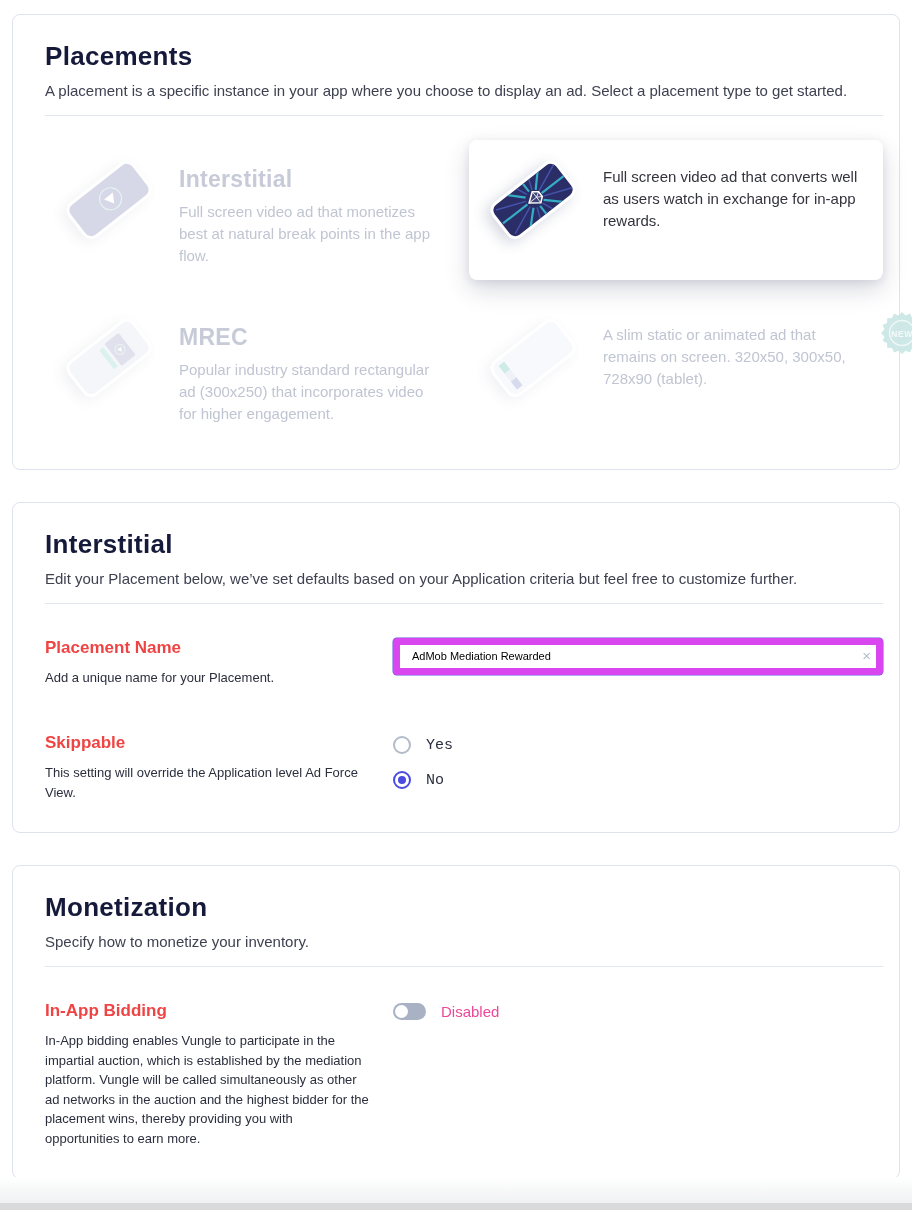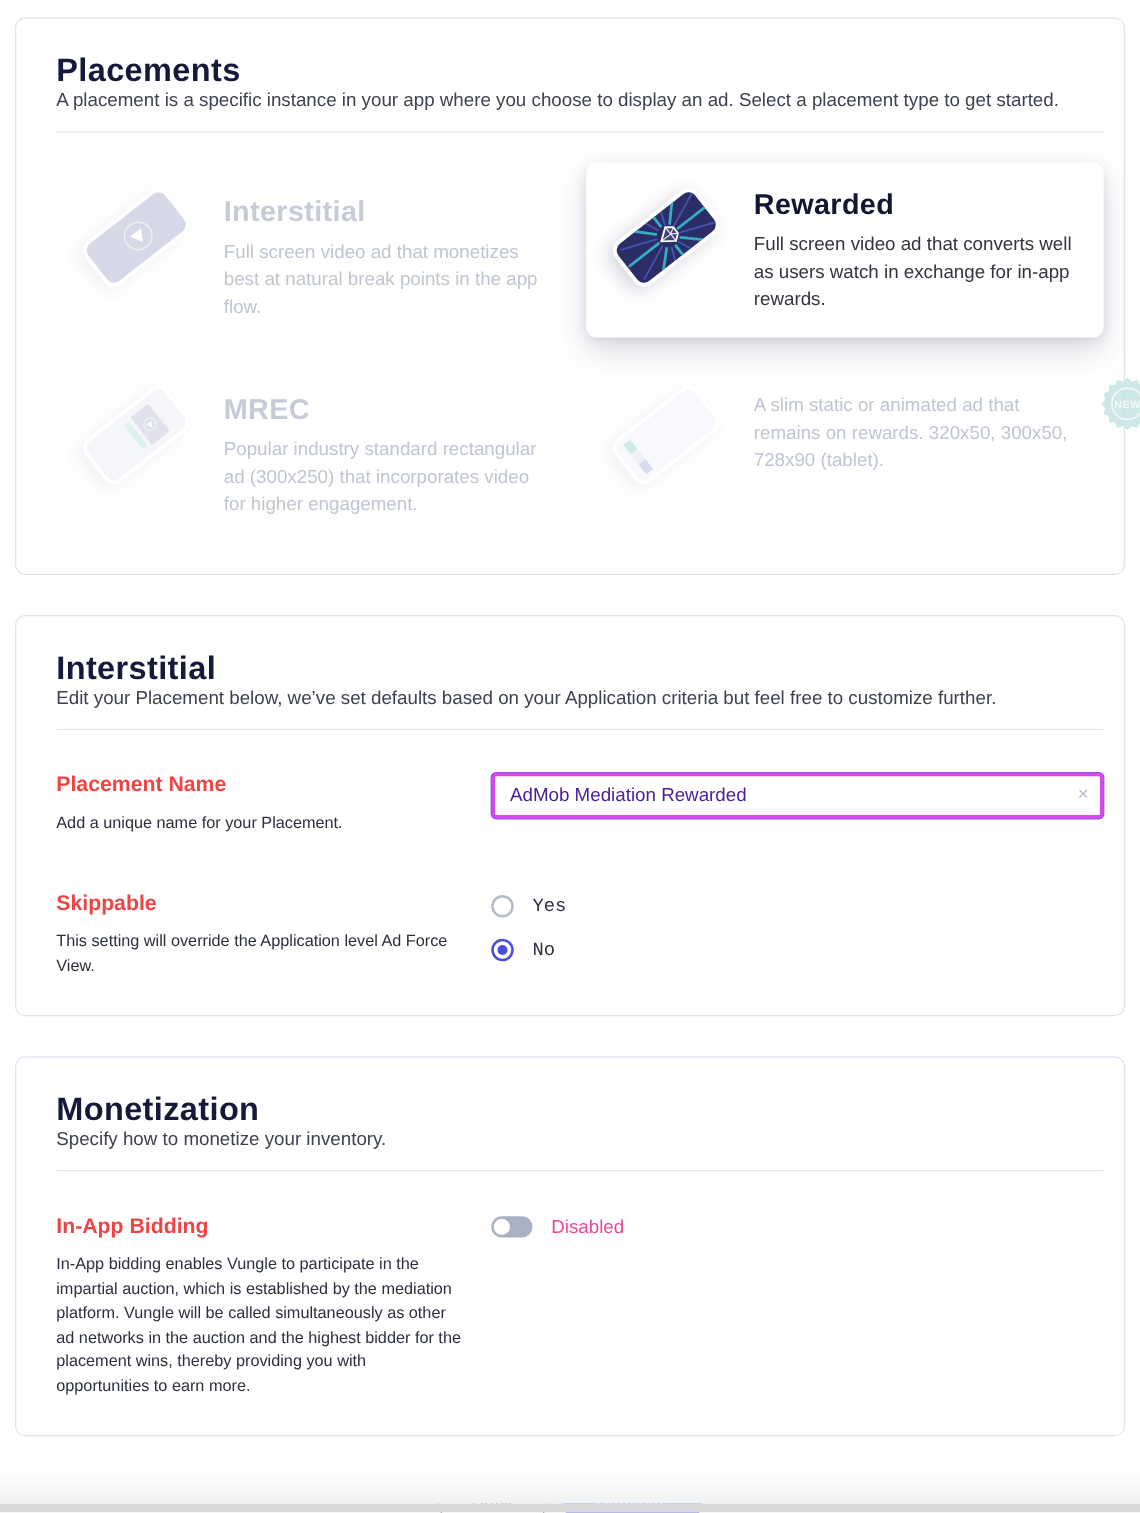--- a/index.html
+++ b/index.html
@@ -13,21 +13,21 @@
 
   
   .card {
     background:#fff; border:1px solid #dee3ee; border-radius:8px;
     padding:26px 16px 30px 32px;
   }
   .card + .card { margin-top:32px; }
   .card-title {
     margin:0; font-size:26px; font-weight:bold; color:#15193a; letter-spacing:.3px;
   }
-  .card-subtitle { font-size:15px; color:#3e4150; }
+  .card-subtitle { margin-top:10px; font-size:15px; color:#3e4150; }
   .divider { height:1px; background:#e2e6ef; margin-top:16px; }
 
   
   .placements-grid {
     display:grid; grid-template-columns:1fr 1fr;
     column-gap:10px; row-gap:18px; margin-top:24px;
   }
   .placement {
     display:flex; align-items:flex-start; padding:18px 10px 14px 16px;
     border-radius:8px; cursor:pointer;
@@ -65,22 +65,22 @@
 
   
   .form-row { display:flex; align-items:flex-start; margin-top:34px; }
   .form-left { width:348px; flex-shrink:0; padding-right:24px; }
   .form-label { font-size:17px; font-weight:bold; color:#ef4444; }
   .form-desc { font-size:13px; color:#2b2e3d; margin-top:10px; line-height:1.5; }
   .form-right { flex:1; }
 
   .text-field { position:relative; }
   .text-field input {
-    width:100%; height:37px; border:3px solid #d946ef; border-radius:4px;
-    padding:0 34px 0 12px; font-size:15px; color:#4c1d95; outline:none;
+    width:100%; height:37px; border:7px solid #d946ef; border-radius:4px;
+    padding:0 34px 0 12px; font-size:11px; color:#000000; outline:none;
     font-family:"Liberation Sans", sans-serif; background:#fff;
     box-shadow:0 0 0 .5px #5a5ae0;
   }
   .clear-x {
     position:absolute; right:12px; top:9px; font-size:15px; color:#b4bdcd;
     cursor:pointer; line-height:18px;
   }
 
   .radio-group { display:flex; flex-direction:column; gap:17px; padding-top:3px; }
   .radio-row { display:flex; align-items:center; gap:15px; cursor:pointer;font-family:Liberation Mono, monospace; }
@@ -183,21 +183,20 @@
                   <g stroke="#ffffff" fill="rgba(255,255,255,.10)">
                     <path d="M12,34.5 L16,29.5 L22,29.5 L26,34.5 L19,44 Z" stroke-width="1.5"></path>
                     <path d="M12,34.5 H26 M16,29.5 L19,34.5 L22,29.5 M19,34.5 V44" fill="none" stroke-width=".8"></path>
                   </g>
                 </svg>
               </div>
             </div>
           </div>
         </div>
         <div class="placement-text">
-          <div class="placement-title">Rewarded</div>
           <div class="placement-desc">Full screen video ad that converts well as users watch in exchange for in-app rewards.</div>
         </div>
       </div>
 
       <div class="placement muted">
         <div class="icon-wrap">
           <div class="phone">
             <div class="phone-body">
               <div class="phone-screen screen-mrec">
                 <svg class="screen-art" width="38" height="78" viewBox="0 0 38 78">
@@ -224,21 +223,21 @@
                 <svg class="screen-art" width="38" height="78" viewBox="0 0 38 78">
                   <rect x="4" y="64" width="10" height="7" fill="#a9dcd4"></rect>
                   <rect x="14" y="64" width="10" height="7" fill="#e2e6f1"></rect>
                   <rect x="24" y="64" width="10" height="7" fill="#b7bedf"></rect>
                 </svg>
               </div>
             </div>
           </div>
         </div>
         <div class="placement-text">
-          <div class="placement-desc">A slim static or animated ad that remains on rewards. 320x50, 300x50, 728x90 (tablet).</div>
+          <div class="placement-desc">A slim static or animated ad that remains on screen. 320x50, 300x50, 728x90 (tablet).</div>
           <svg class="new-badge" width="46" height="46" viewBox="0 0 46 46">
             <polygon fill="#c9e7e4" points="44,23 40.7,26.5 42.4,31 38,33 37.8,37.8 33,38 31,42.4 26.5,40.7 23,44 19.5,40.7 15,42.4 13,38 8.2,37.8 8,33 3.6,31 5.4,26.5 2,23 5.4,19.5 3.6,15 8,13 8.2,8.2 13,8 15,3.6 19.5,5.4 23,2 26.5,5.4 31,3.6 33,8 37.8,8.2 38,13 42.4,15 40.7,19.5"></polygon>
             <circle cx="23" cy="23" r="12.5" fill="none" stroke="#eef8f7" stroke-width="1.5"></circle>
             <text x="23" y="26.5" text-anchor="middle" font-size="8.5" font-weight="bold" fill="#f5fbfa" letter-spacing=".5">NEW</text>
           </svg>
         </div>
       </div>
 
     </div>
   </div>

